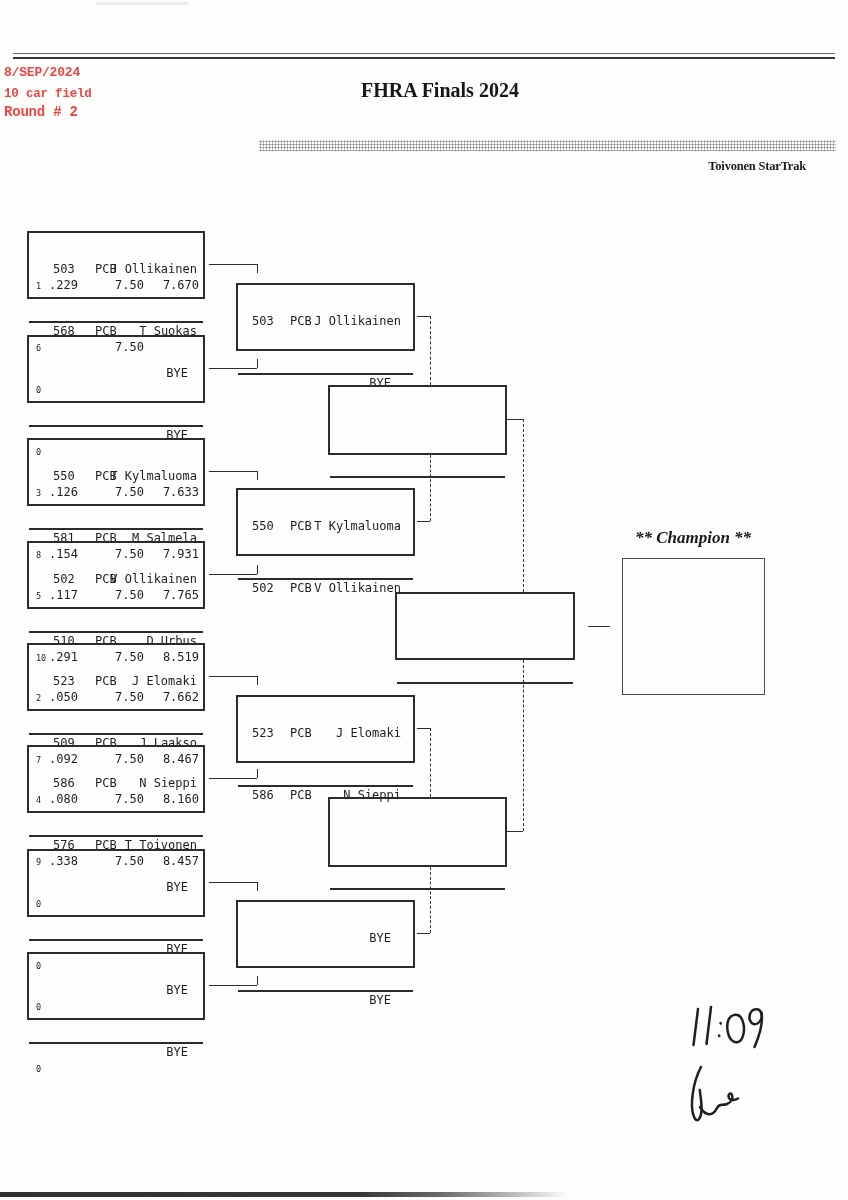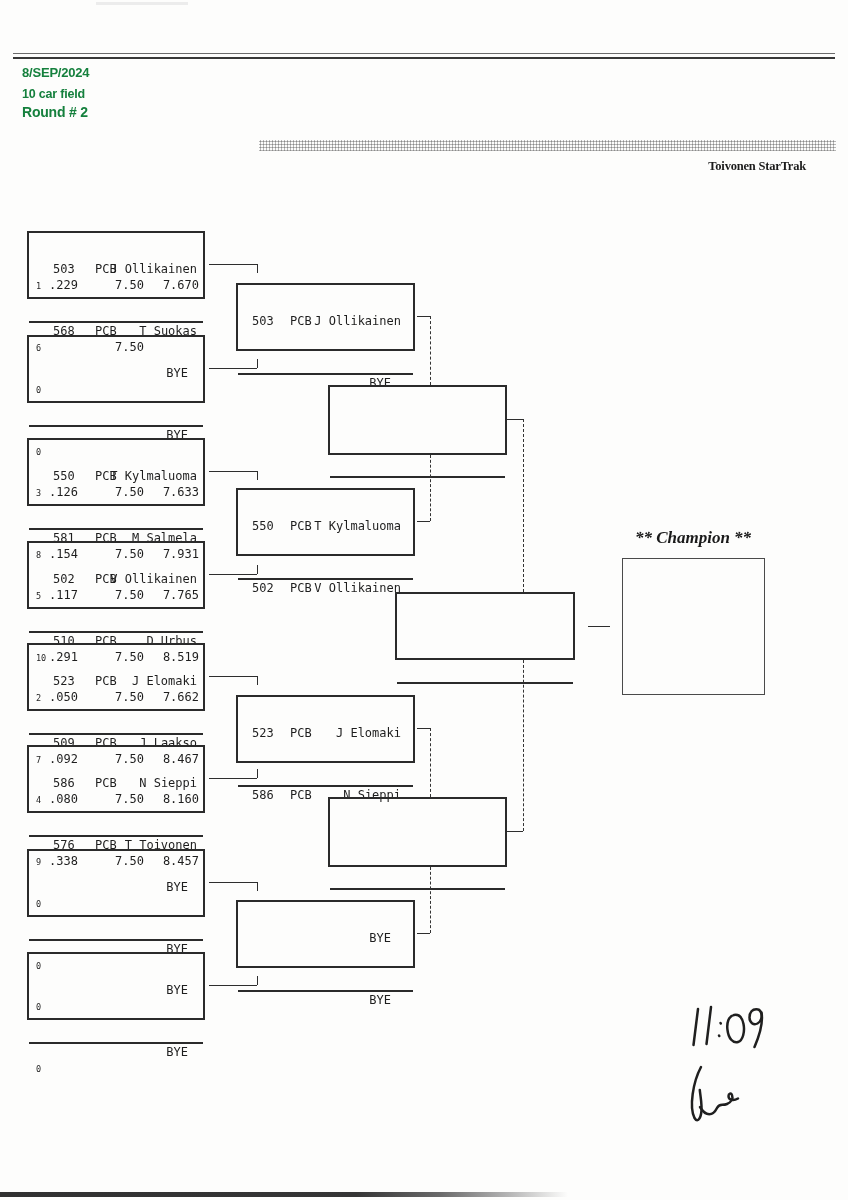--- a/index.html
+++ b/index.html
@@ -8,22 +8,22 @@
     background:#fdfdfc;overflow:hidden;
     font-family:"DejaVu Sans Mono",monospace;color:#1e1e1e;
   }
   
   .rule{position:absolute;height:0;}
   .rule.r1{top:53px;left:13px;width:822px;border-top:1.6px solid #6b6b6b;}
   .rule.r2{top:57px;left:13px;width:822px;border-top:2.4px solid #383838;}
   .top-smudge{position:absolute;top:2px;left:96px;width:92px;height:3px;background:#ececec;}
 
   .hdr-date,.hdr-field,.hdr-round{
-    position:absolute;left:22px;font-family:Liberation Sans, sans-serif;
-    font-weight:700;color:#15803d;letter-spacing:-0.2px;
+    position:absolute;left:4px;font-family:Liberation Mono, monospace;
+    font-weight:700;color:#ef4444;letter-spacing:-0.2px;
   }
   .hdr-date{top:65px;font-size:13px;}
   .hdr-field{top:87px;font-size:12.5px;font-weight:600;}
   .hdr-round{top:104px;font-size:14px;}
 
   .event-title{
     position:absolute;top:79px;left:40px;width:800px;text-align:center;
     font-family:"Liberation Serif",serif;font-weight:700;font-size:20px;color:#161616;
   }
   .class-title{
@@ -85,20 +85,21 @@
 
 <div class="page">
 
   <div class="top-smudge"></div>
   <div class="rule r1"></div>
   <div class="rule r2"></div>
 
   <div class="hdr-date">8/SEP/2024</div>
   <div class="hdr-field">10 car field</div>
   <div class="hdr-round">Round # 2</div>
+  <div class="event-title">FHRA Finals 2024</div>
   <div class="halftone"></div>
   <div class="timing-system">Toivonen StarTrak</div>
 
   <div id="bracket">
       <div class="bbox" style="left: 27px; top: 231px; width: 178px; height: 68px;">
         <div class="bcell" style="height: 32px;">
           <span class="car">503</span>
           <span class="cls">PCB</span>
           <span class="nm">J Ollikainen</span>
           <span class="seed">1</span>

